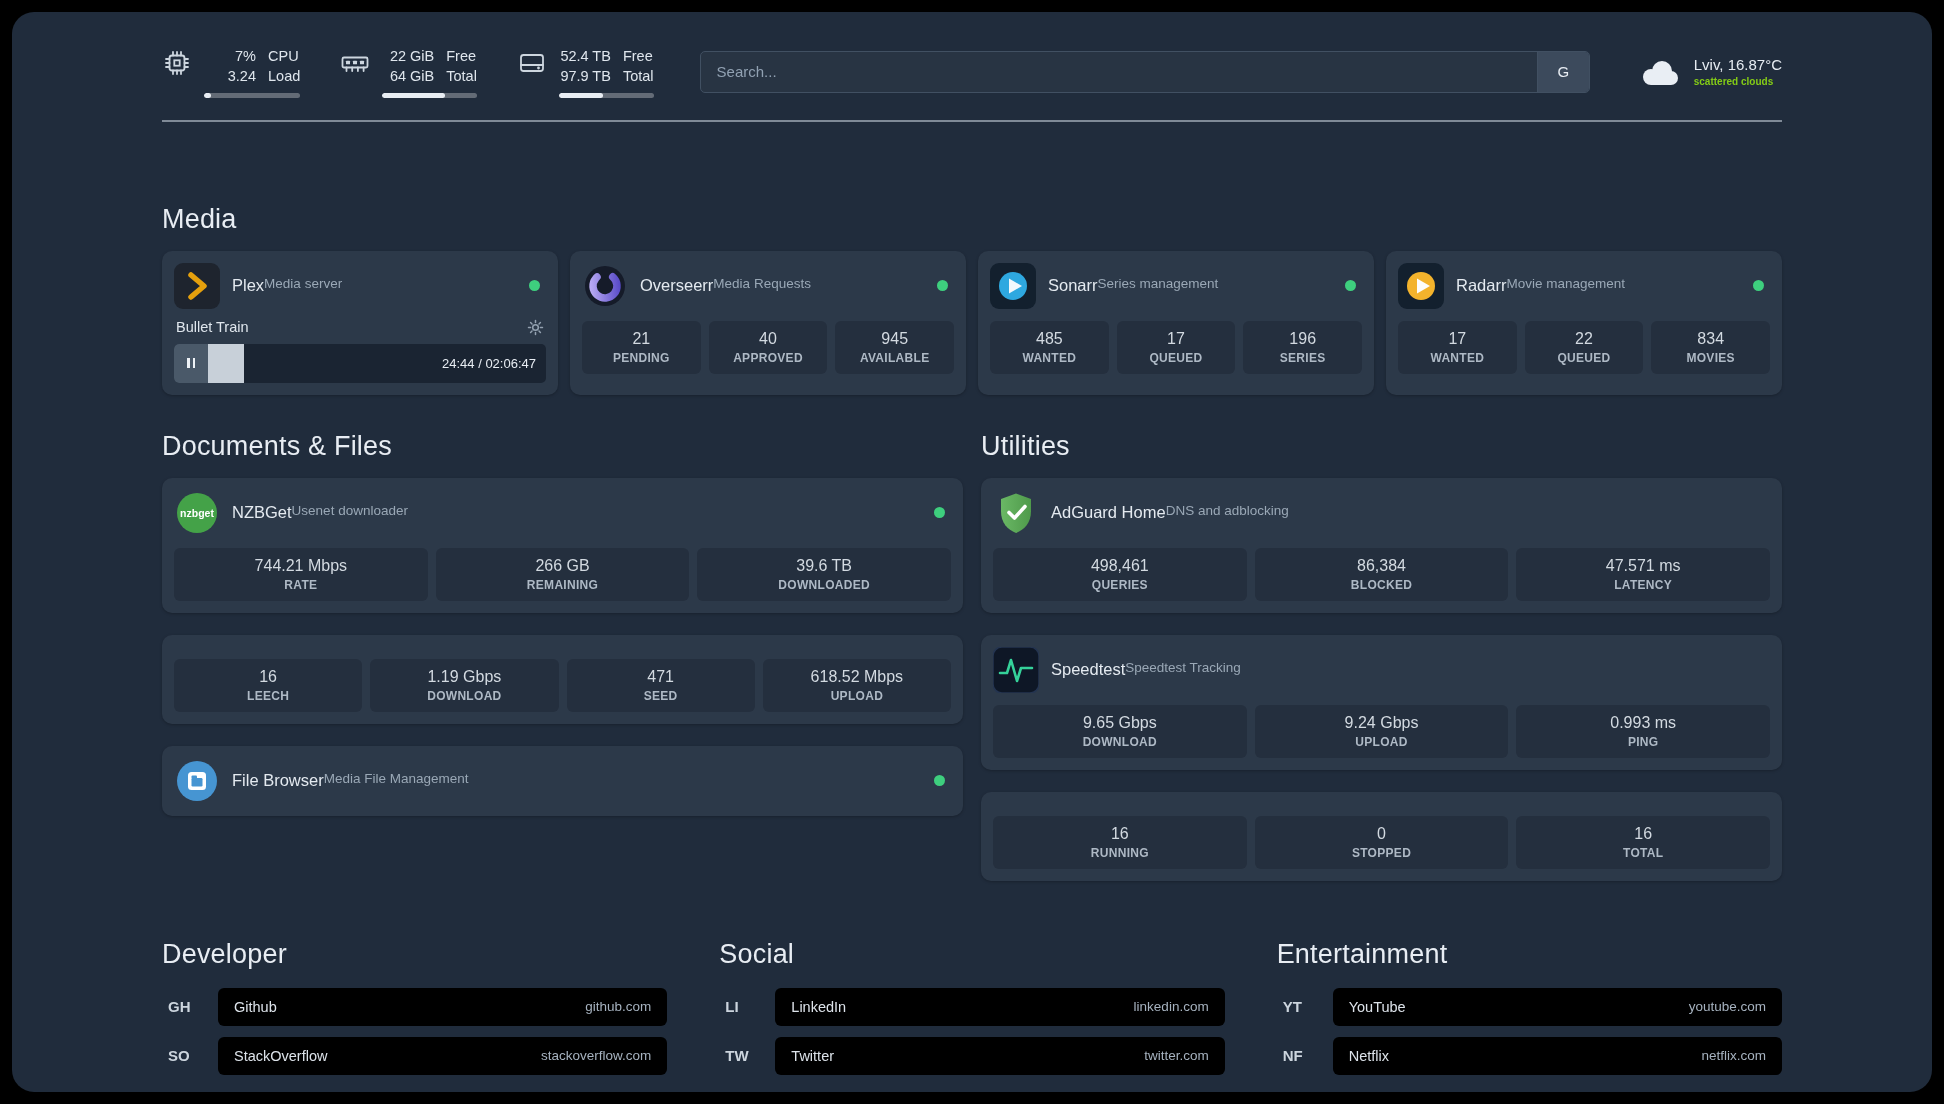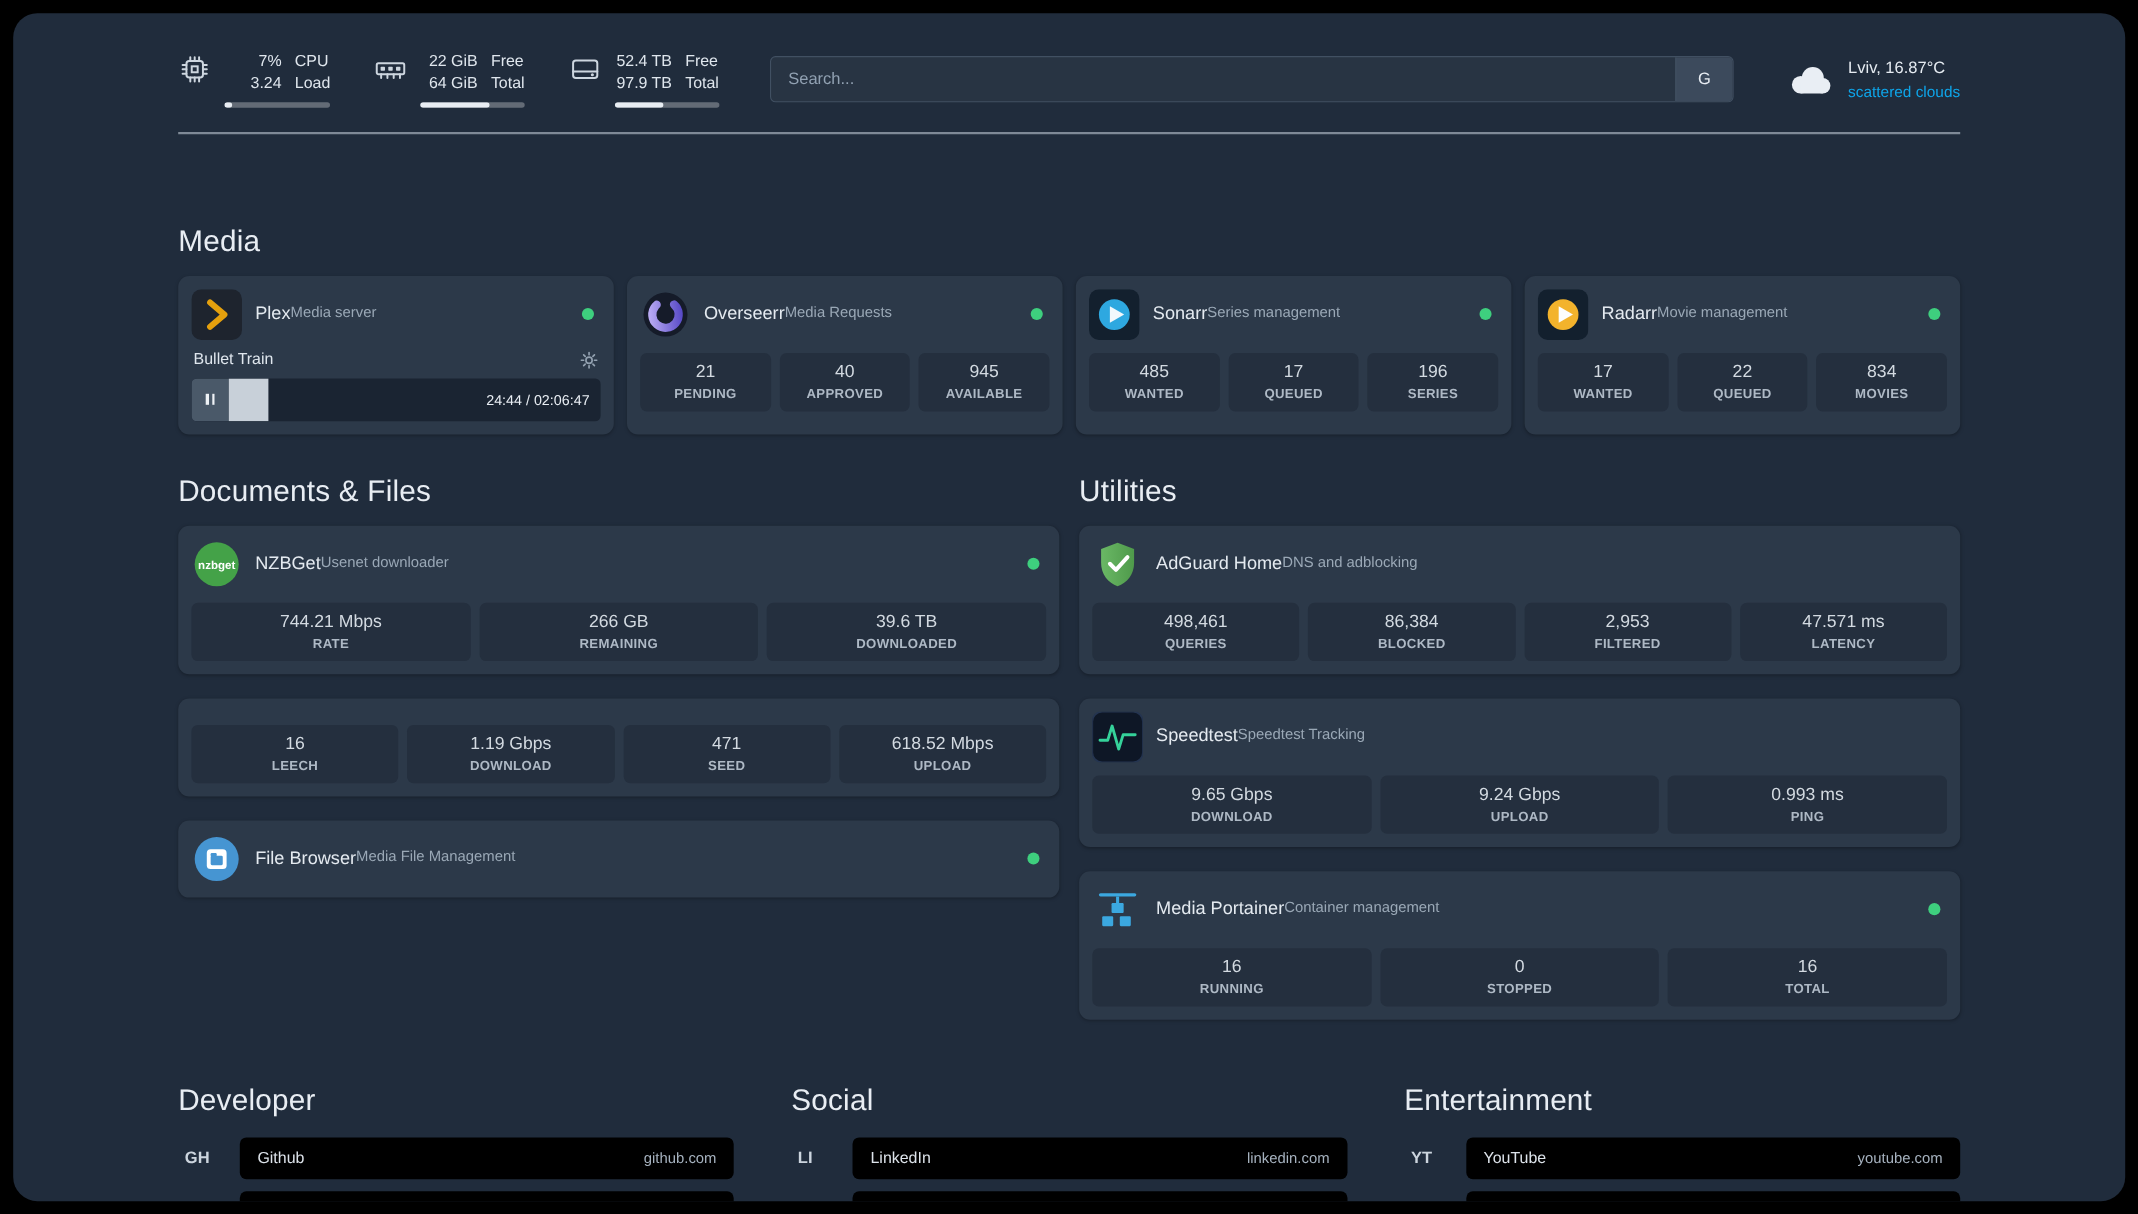--- a/index.html
+++ b/index.html
@@ -24,21 +24,21 @@
 
   .search-wrap { flex:1; margin:0 46px 0 46px; display:flex; height:42px; border:1px solid #415062; border-radius:5px; background:rgba(255,255,255,0.04); overflow:hidden; }
   .search-input { flex:1; background:transparent; border:none; outline:none; color:#e4eaf0; font-size:15px; padding:0 16px; font-family:inherit; }
   .search-input::placeholder { color:#91a1b2; }
   .search-provider { width:52px; display:flex; align-items:center; justify-content:center; background:#3c4a5c; color:#e8edf3; font-size:15px; border-left:1px solid #415062; cursor:pointer; }
 
   .weather { display:flex; align-items:center; gap:12px; }
   .weather-icon { width:46px; height:40px; }
   .weather-text { display:flex; flex-direction:column; line-height:1.45; }
   .weather-loc { font-size:15px; color:#e6ecf2; }
-  .weather-cond { font-size:14px; color:#0ea5e9; }
+  .weather-cond { font-size:10px; color:#84cc16;font-weight:bold; }
 
   .divider { margin-top:22px; border-bottom:2px solid rgba(206,216,226,0.55); }
 
   
   .section-title { font-size:27px; font-weight:500; color:#e8edf3; letter-spacing:0.2px; }
   .media-title { margin-top:82px; }
   .media-grid { display:grid; grid-template-columns:repeat(4,1fr); gap:12px; margin-top:16px; }
 
   .card { background:#2c3949; border-radius:10px; padding:12px; box-shadow:0 1px 3px rgba(0,0,0,0.25); }
   .svc-head { display:flex; align-items:center; gap:12px; cursor:pointer; }
@@ -422,24 +422,20 @@
           <div class="tiles">
             <div class="tile">
               <div class="tile-v">498,461</div>
               <div class="tile-l">QUERIES</div>
             </div>
             <div class="tile">
               <div class="tile-v">86,384</div>
               <div class="tile-l">BLOCKED</div>
             </div>
             <div class="tile">
-              <div class="tile-v">2,953</div>
-              <div class="tile-l">FILTERED</div>
-            </div>
-            <div class="tile">
               <div class="tile-v">47.571 ms</div>
               <div class="tile-l">LATENCY</div>
             </div>
           </div>
         </div>
 
         <div class="card">
           <div class="svc-head">
             <svg class="svc-icon" viewBox="0 0 46 46">
               <rect width="46" height="46" rx="9" fill="#0e1726" stroke="#243450" stroke-width="1.5"></rect>
@@ -460,36 +456,20 @@
               <div class="tile-l">UPLOAD</div>
             </div>
             <div class="tile">
               <div class="tile-v">0.993 ms</div>
               <div class="tile-l">PING</div>
             </div>
           </div>
         </div>
 
         <div class="card">
-          <div class="svc-head">
-            <svg class="svc-icon" viewBox="0 0 46 46">
-              <g fill="#3ba8e0">
-                <rect x="6" y="8" width="34" height="3" rx="1.5"></rect>
-                <rect x="21.6" y="11" width="2.8" height="6"></rect>
-                <rect x="17.5" y="17" width="11" height="9" rx="1"></rect>
-                <rect x="9" y="29" width="10" height="9" rx="1"></rect>
-                <rect x="25" y="29" width="10" height="9" rx="1"></rect>
-              </g>
-            </svg>
-            <div class="svc-names">
-              <span class="svc-name">Media Portainer</span>
-              <span class="svc-desc">Container management</span>
-            </div>
-            <span class="svc-dot"></span>
-          </div>
           <div class="tiles">
             <div class="tile">
               <div class="tile-v">16</div>
               <div class="tile-l">RUNNING</div>
             </div>
             <div class="tile">
               <div class="tile-v">0</div>
               <div class="tile-l">STOPPED</div>
             </div>
             <div class="tile">

